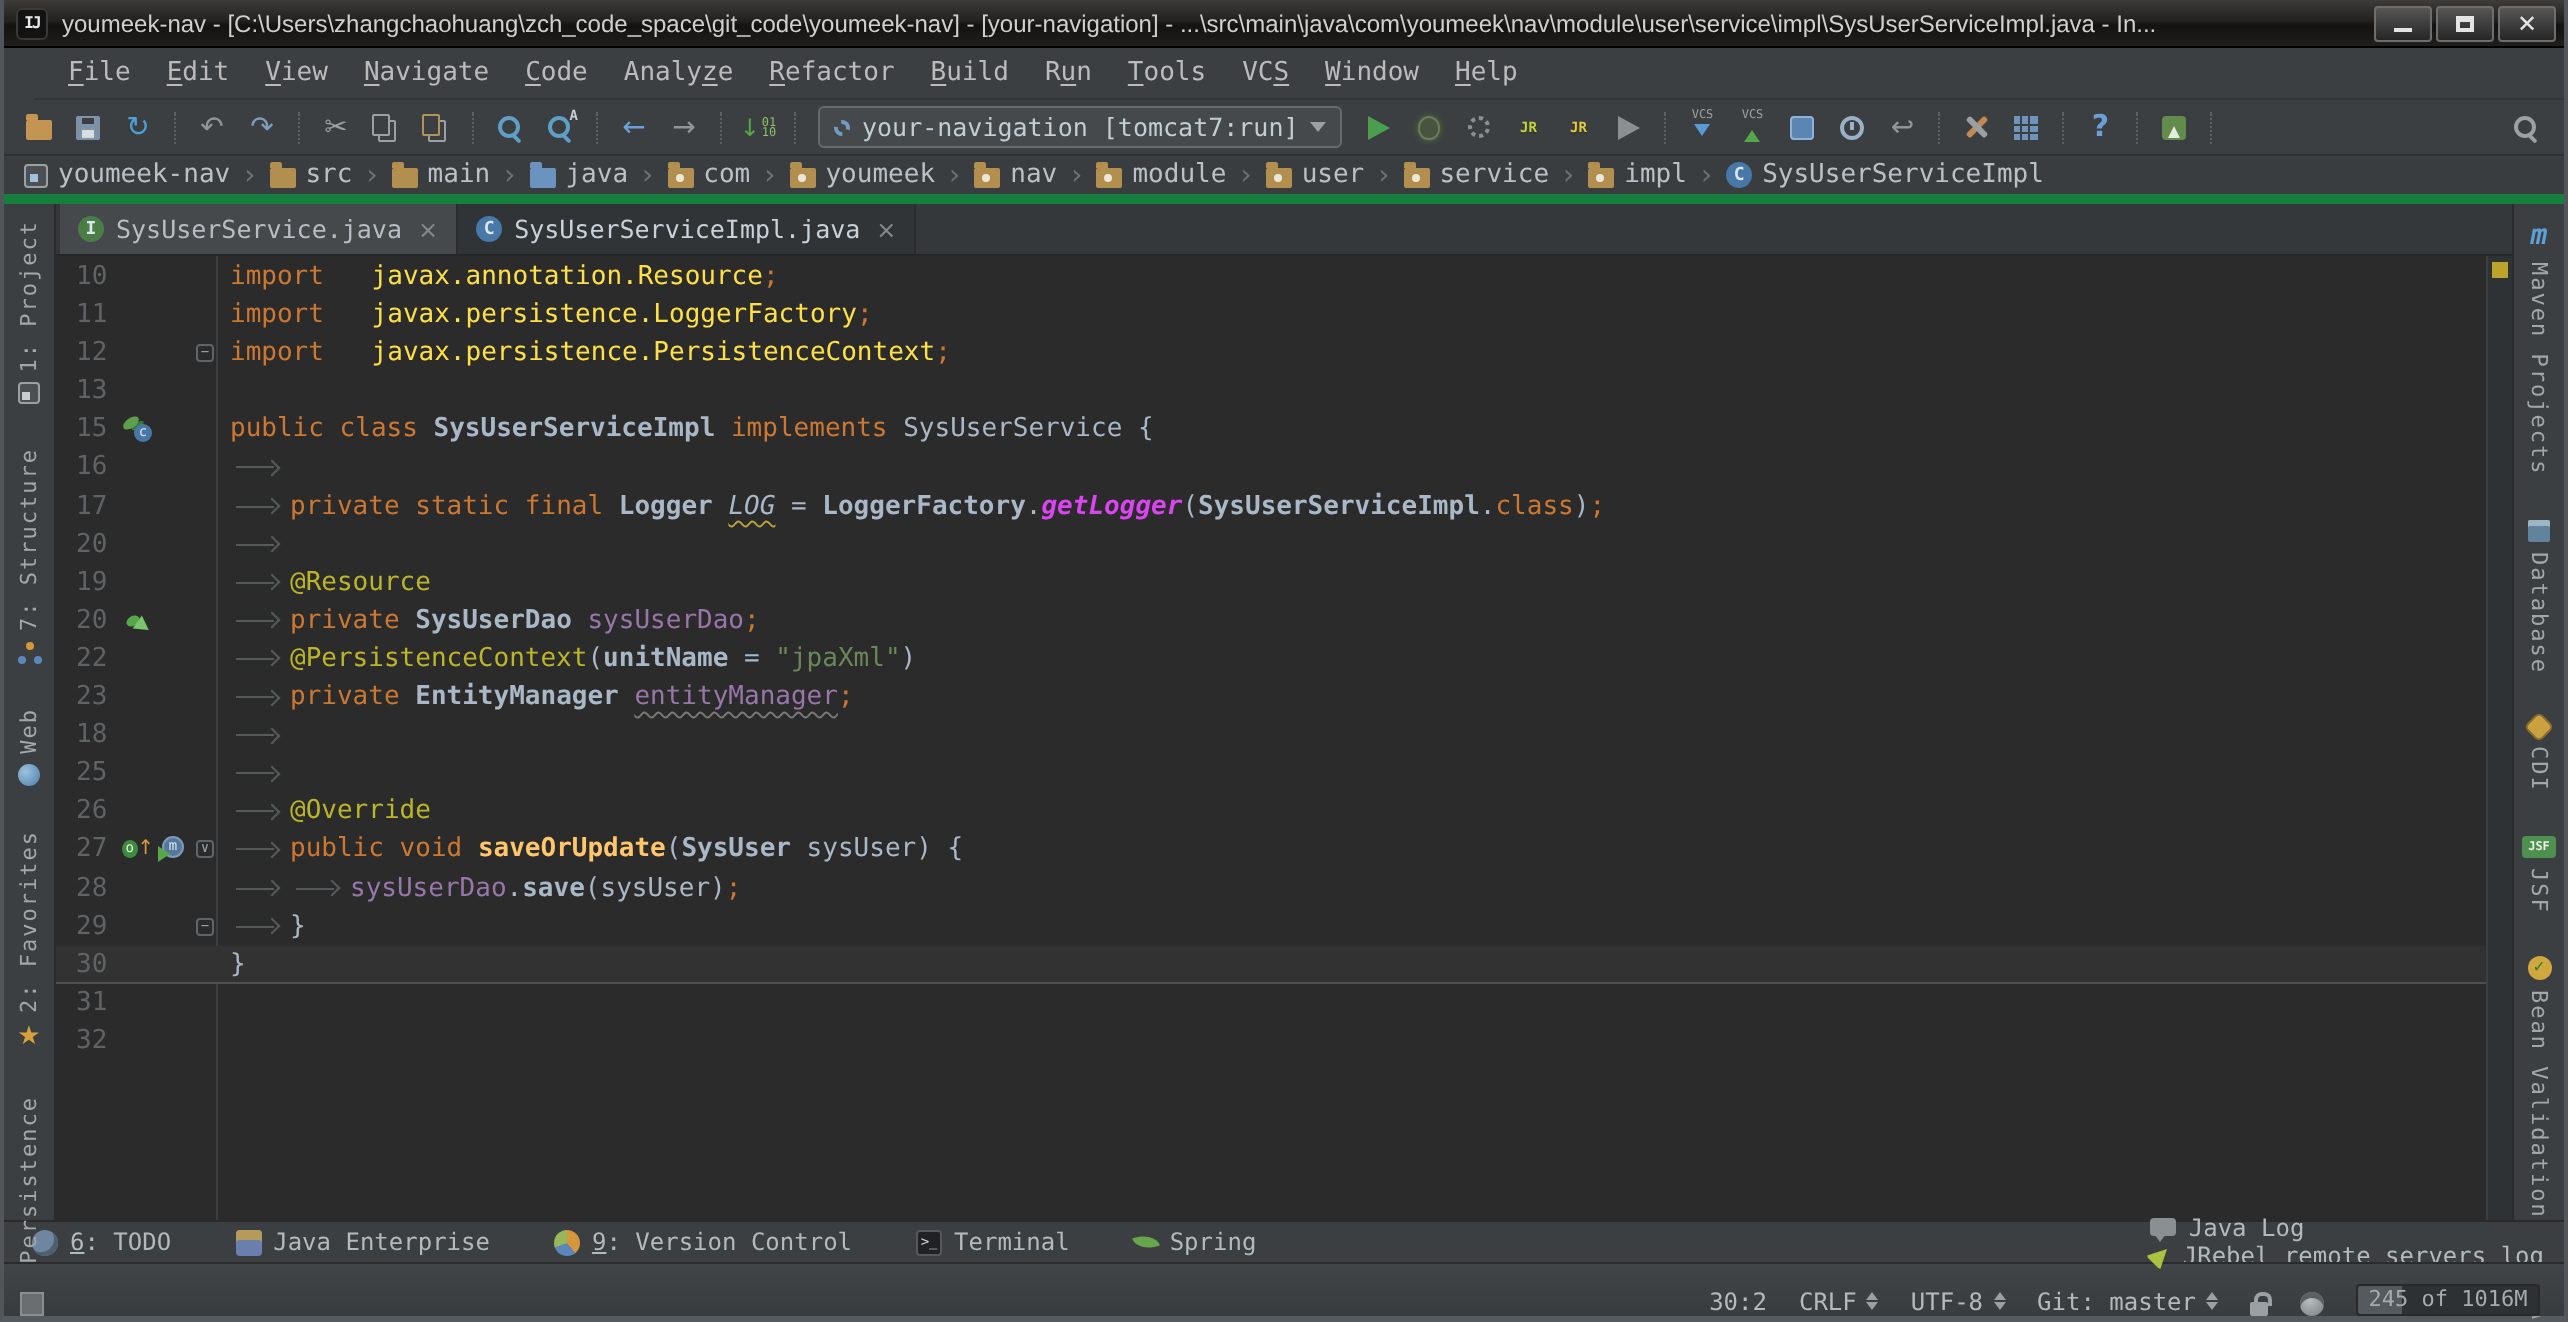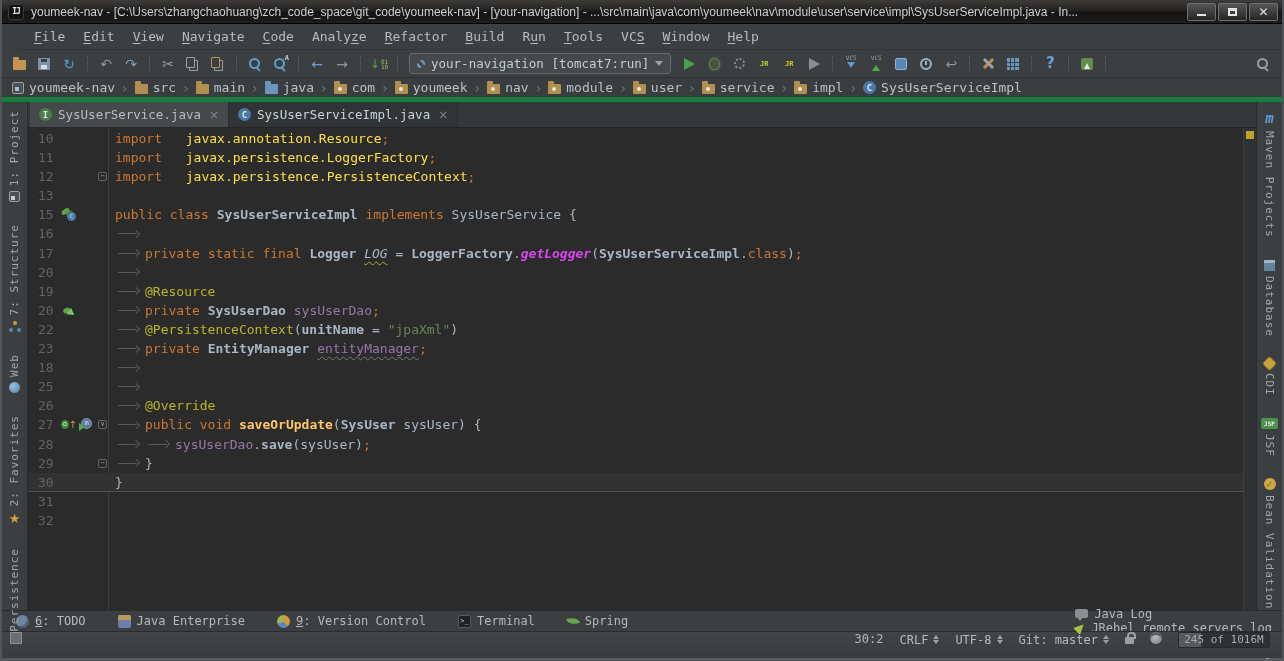--- a/index.html
+++ b/index.html
@@ -155,21 +155,21 @@
   .bi{width:13px;height:13px;display:flex;align-items:center;justify-content:center;border-radius:2px;}
   .bi-todo{border-radius:50%;background:#6e86a0;box-shadow:inset -2px -2px 0 #4e5f73;}
   .bi-jee{background:#6a7fae;box-shadow:inset 0 5px 0 #b59a5c;}
   .bi-vcs-pie{border-radius:50%;background:conic-gradient(#d6973c 0 140deg,#5d87b8 140deg 250deg,#97b75c 250deg 360deg);}
   .bi-terminal{background:#1f2123;border:1px solid #55595c;color:#cfd4d8;font-size:7px;line-height:1;}
   .bi-spring-leaf{width:12px;height:8px;background:#68a54d;border-radius:0 100% 0 100%;transform:rotate(-20deg);}
   .bi-event-bubble{width:13px;height:9px;background:#8a8f92;border-radius:2px;position:relative;margin-top:-2px;}
   .bi-event-bubble::after{content:"";position:absolute;left:2px;bottom:-3px;border-left:3px solid transparent;border-right:3px solid transparent;border-top:4px solid #8a8f92;}
   .bi-jrebel-rocket{width:0;height:0;border-left:10px solid #a9c23f;border-top:5px solid transparent;border-bottom:5px solid transparent;transform:rotate(-45deg);}
   
-  .statusbar{height:27px;flex:0 0 27px;background:linear-gradient(#414547,#393c3e);border-top:1px solid #2b2b2b;display:flex;align-items:flex-start;padding:0 12px 0 8px;font-size:12px;color:#b4b9bc;gap:16px;}
+  .statusbar{height:27px;flex:0 0 27px;background:linear-gradient(#414547,#393c3e);border-top:1px solid #2b2b2b;display:flex;align-items:flex-end;padding:0 12px 0 8px;font-size:12px;color:#b4b9bc;gap:16px;}
   .sq-toggle{width:12px;height:12px;border:1px solid #8a8f92;background:#6a6e70;}
   .sspacer{flex:1;}
   .switem{display:flex;align-items:center;gap:3px;cursor:default;white-space:nowrap;}
   .ud{display:inline-flex;flex-direction:column;margin-left:2px;}
   .ud i{width:0;height:0;border:3px solid transparent;}
   .ud .up{border-bottom:4px solid #9aa0a3;margin-bottom:1px;}
   .ud .dn{border-top:4px solid #9aa0a3;}
   .i-lock{width:9px;height:7px;background:#9aa0a3;border-radius:1px;position:relative;margin-top:5px;}
   .i-lock::before{content:"";position:absolute;top:-5px;left:2px;width:5px;height:5px;border:2px solid #9aa0a3;border-bottom:none;border-radius:4px 4px 0 0;}
   .i-hector{width:12px;height:12px;border-radius:50%;background:radial-gradient(circle at 40% 35%,#b8bdbf,#797e81);box-shadow:inset 0 3px 0 #5c6063;}

